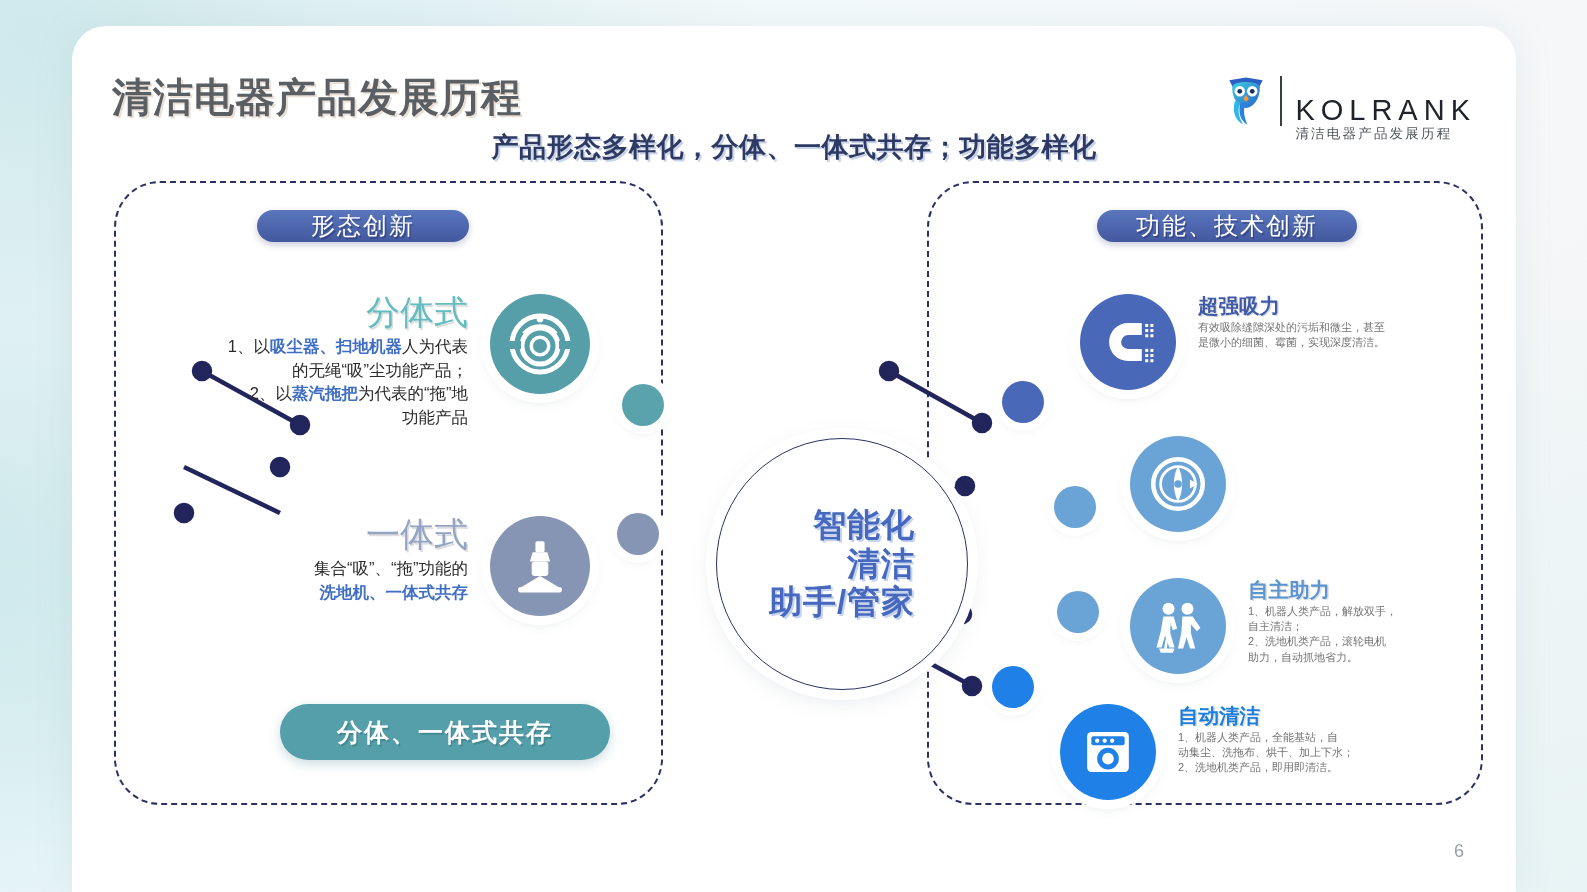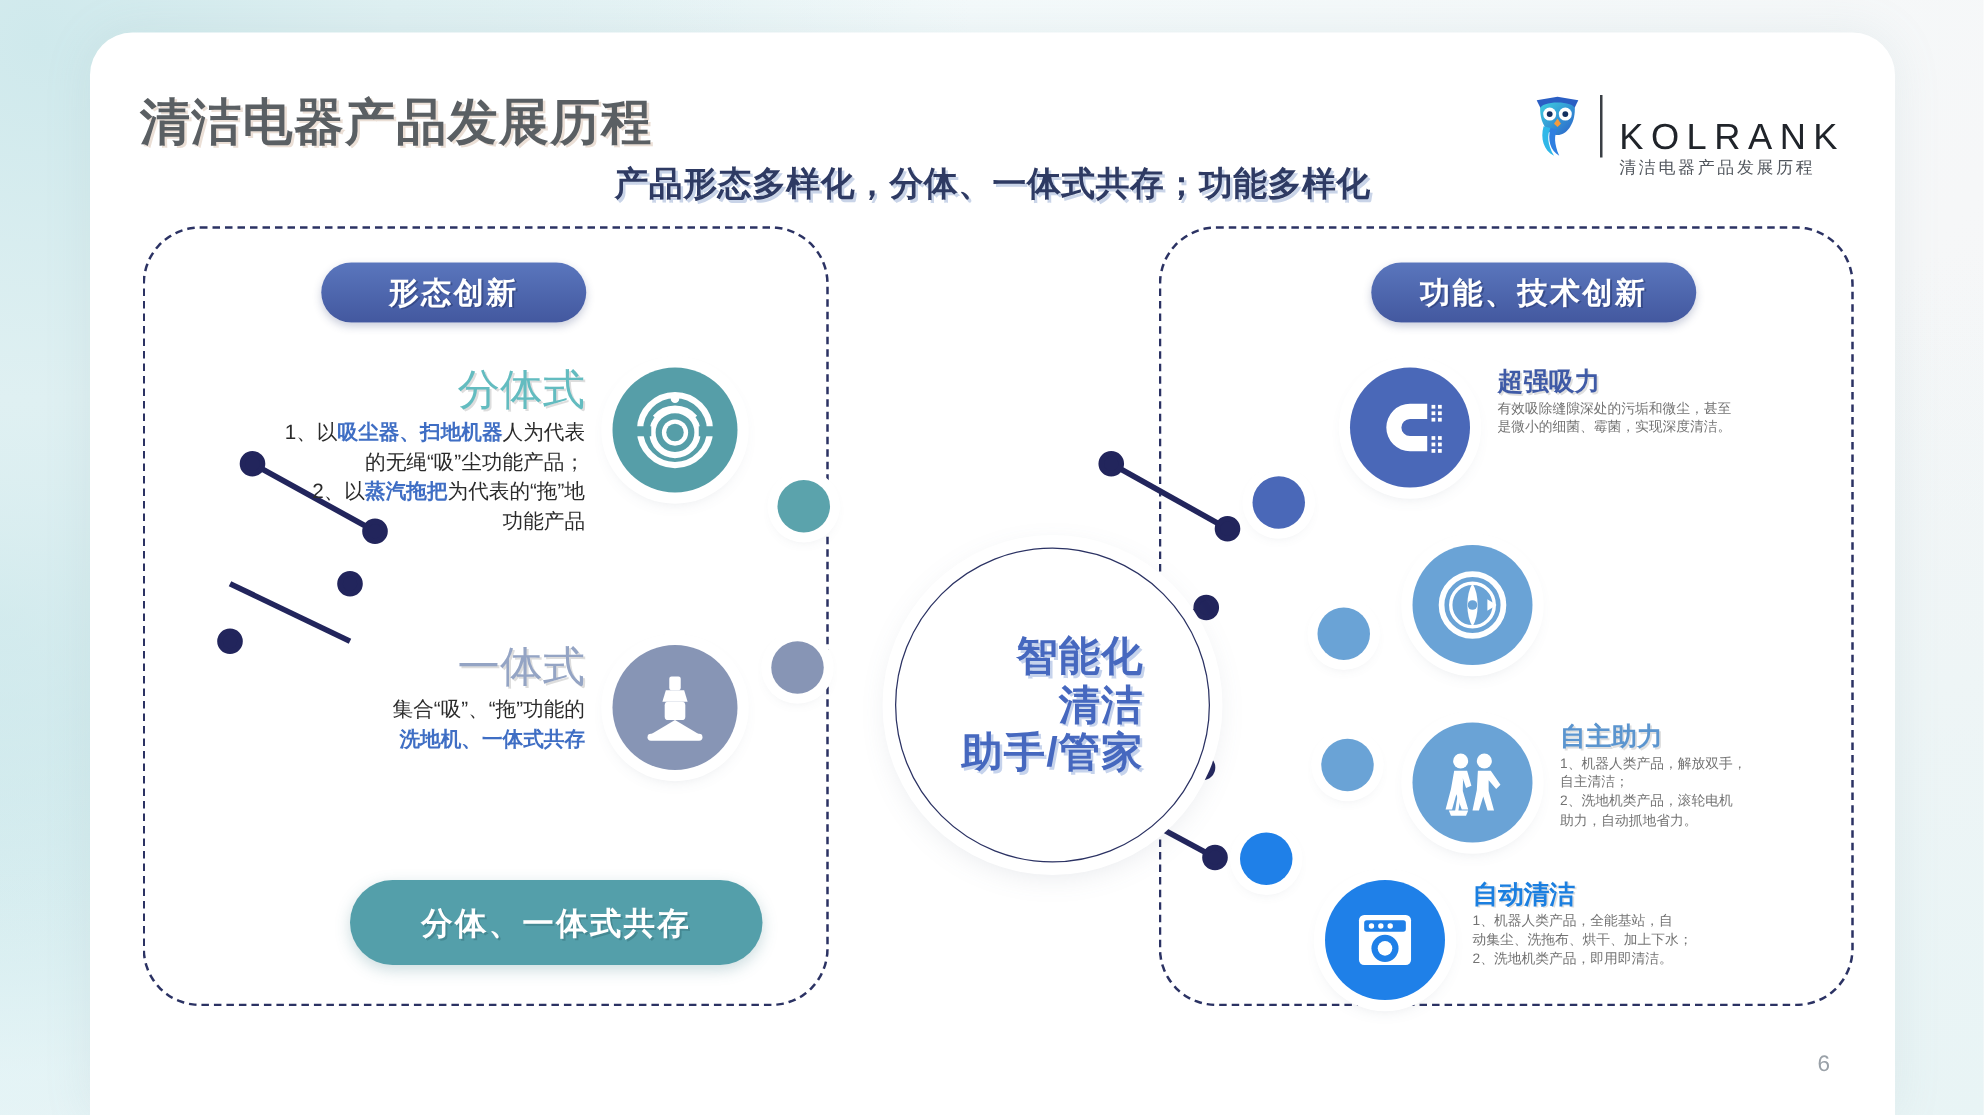--- a/index.html
+++ b/index.html
@@ -45,23 +45,23 @@
   }
 
   
   .panel{
     position:absolute;border:2px dashed #2b3263;border-radius:46px;
   }
   #panel-left{left:42px;top:155px;width:545px;height:620px;}
   #panel-right{left:855px;top:155px;width:552px;height:620px;}
 
   .badge{
-    position:absolute;height:48px;border-radius:24px;
+    position:absolute;height:32px;border-radius:24px;
     background:linear-gradient(180deg,#5a76bd 0%,#43589f 100%);
-    color:#fff;font-size:24px;font-weight:bold;letter-spacing:2px;
+    color:#fff;font-size:24px;font-weight:normal;letter-spacing:2px;
     display:flex;align-items:center;justify-content:center;
     box-shadow:0 3px 7px rgba(40,55,110,0.25);
     text-shadow:1.5px 1.5px 0 rgba(25,40,90,0.40);
   }
   #badge-left{left:185px;top:184px;width:212px;}
   #badge-right{left:1025px;top:184px;width:260px;}
 
   
   .lblock{position:absolute;display:flex;align-items:flex-start;}
   .ltext{text-align:right;}
@@ -97,21 +97,21 @@
     display:flex;align-items:center;justify-content:center;
   }
   #center-txt{
     text-align:right;font-size:33px;font-weight:bold;color:#4668bf;
     line-height:1.18;letter-spacing:1px;white-space:pre-line;
     text-shadow:2px 2px 0 rgba(120,150,210,0.42);
   }
 
   
   #pill{
-    position:absolute;left:208px;top:678px;width:330px;height:68px;
+    position:absolute;left:208px;top:678px;width:330px;height:56px;
     border-radius:36px;background:#549faa;
     display:flex;align-items:center;justify-content:center;
     color:#fff;font-size:25px;font-weight:bold;letter-spacing:2px;
     box-shadow:0 4px 12px rgba(70,130,140,0.28);
     text-shadow:1.5px 1.5px 0 rgba(50,110,120,0.45);
   }
 
   
   .node{
     position:absolute;border-radius:50%;

